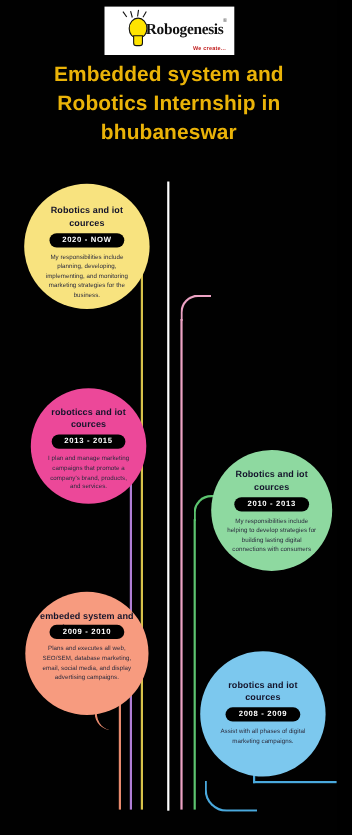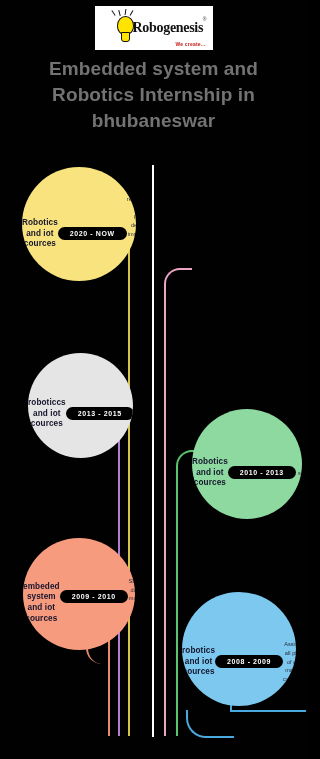--- a/index.html
+++ b/index.html
@@ -99,21 +99,21 @@
   #logo-tag {
     position: absolute;
     right: 7px;
     bottom: 3px;
     font-size: 5px;
     font-weight: bold;
     color: #c01a1a;
     letter-spacing: 0.2px;
   }
   #poster-title {
-    color: #737373;
+    color: #eab308;
     font-size: 19px;
     font-weight: bold;
     line-height: 1.38;
     letter-spacing: 0.1px;
     padding: 2px 18px 0 18px;
   }
 
   
   #spine {
     position: absolute;
@@ -157,21 +157,21 @@
     border-bottom-left-radius: 16px;
   }
 
   
   .node {
     position: absolute;
     border-radius: 50%;
     z-index: 20;
     box-sizing: border-box;
     display: flex;
-    flex-direction: row;
+    flex-direction: column;
     align-items: center;
     overflow: hidden;
   }
   .node-title {
     font-size: 8.2px;
     font-weight: bold;
     color: #14142b;
     text-align: center;
     line-height: 1.3;
     width: 84%;
@@ -243,21 +243,21 @@
   <div class="stem" style="left:230px; top:710px; width:76px; height:2px; background:#4aa9dd;"></div>
   <div class="stem" style="left:230px; top:690px; width:2px; height:22px; background:#4aa9dd;"></div>
 
   <div class="node" style="left:22px; top:167px; width:114px; height:114px; background:#f8e37f; padding-top:20px;">
     <div class="node-title">Robotics and iot cources</div>
     <div class="node-date">2020 - NOW</div>
     <div class="node-body">My responsibilities include planning, developing, implementing, and monitoring marketing strategies for the business.</div>
   </div>
 
 
-  <div class="node" style="left:28px; top:353px; width:105px; height:105px; background:#e5e5e5; padding-top:17px;">
+  <div class="node" style="left:28px; top:353px; width:105px; height:105px; background:#ec4899; padding-top:17px;">
     <div class="node-title">roboticcs and iot cources</div>
     <div class="node-date">2013 - 2015</div>
     <div class="node-body">I plan and manage marketing campaigns that promote a company's brand, products, and services.</div>
   </div>
 
   <div class="node" style="left:192px; top:409px; width:110px; height:110px; background:#8ed9a0; padding-top:18px;">
     <div class="node-title">Robotics and iot cources</div>
     <div class="node-date">2010 - 2013</div>
     <div class="node-body">My responsibilities include helping to develop strategies for building lasting digital connections with consumers</div>
   </div>

